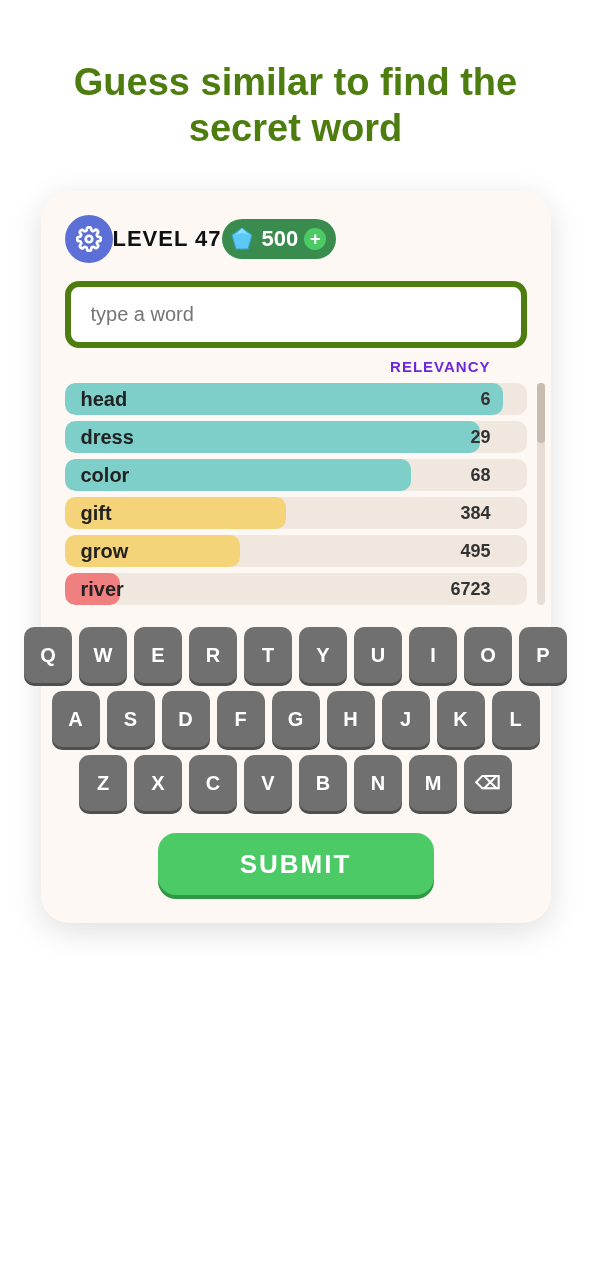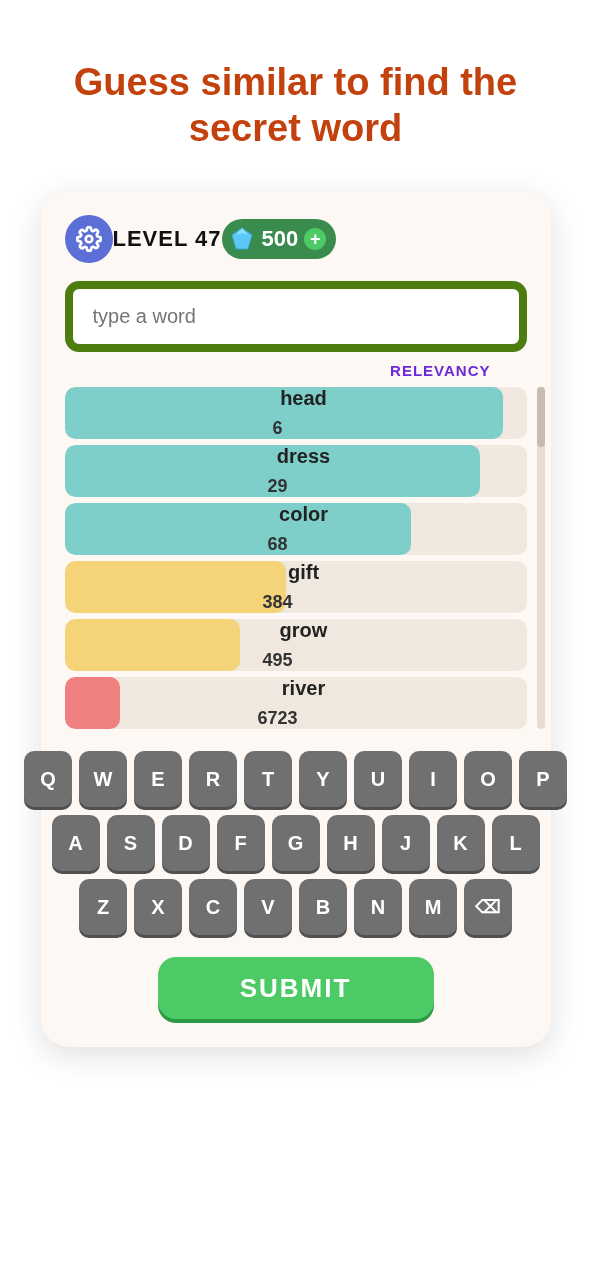--- a/index.html
+++ b/index.html
@@ -11,21 +11,21 @@
       display: flex;
       flex-direction: column;
       align-items: center;
       padding: 60px 0 40px 0;
     }
 
     .headline {
       font-size: 38px;
       font-weight: 900;
       text-align: center;
-      color: #c2410c;
+      color: #4d7c0f;
       line-height: 1.2;
       margin-bottom: 40px;
       padding: 0 30px;
     }
 
     .game-card {
       width: 510px;
       background: #fdf8f3;
       border-radius: 28px;
       box-shadow: 0 8px 32px rgba(0,0,0,0.13);
@@ -93,21 +93,21 @@
       font-size: 18px;
       font-weight: 900;
       color: white;
       cursor: pointer;
     }
 
     .word-input {
       width: 100%;
       padding: 16px 20px;
       border-radius: 14px;
-      border: 8px solid #4d7c0f;
+      border: 6px solid #4d7c0f;
       background: #fff;
       font-size: 20px;
       color: #999;
       outline: none;
       margin-bottom: 10px;
     }
 
     .relevancy-header {
       text-align: right;
       font-size: 15px;
@@ -121,26 +121,25 @@
     .words-list {
       display: flex;
       flex-direction: column;
       gap: 6px;
       position: relative;
     }
 
     .word-row {
       display: flex;
       align-items: center;
-      height: 52px;
+      height: 32px;
       border-radius: 10px;
       background: #f0e8df;
       position: relative;
       overflow: hidden;
-      flex-direction: column;
     }
 
     .word-bar {
       position: absolute;
       left: 0;
       top: 0;
       height: 100%;
       border-radius: 10px;
     }
 

